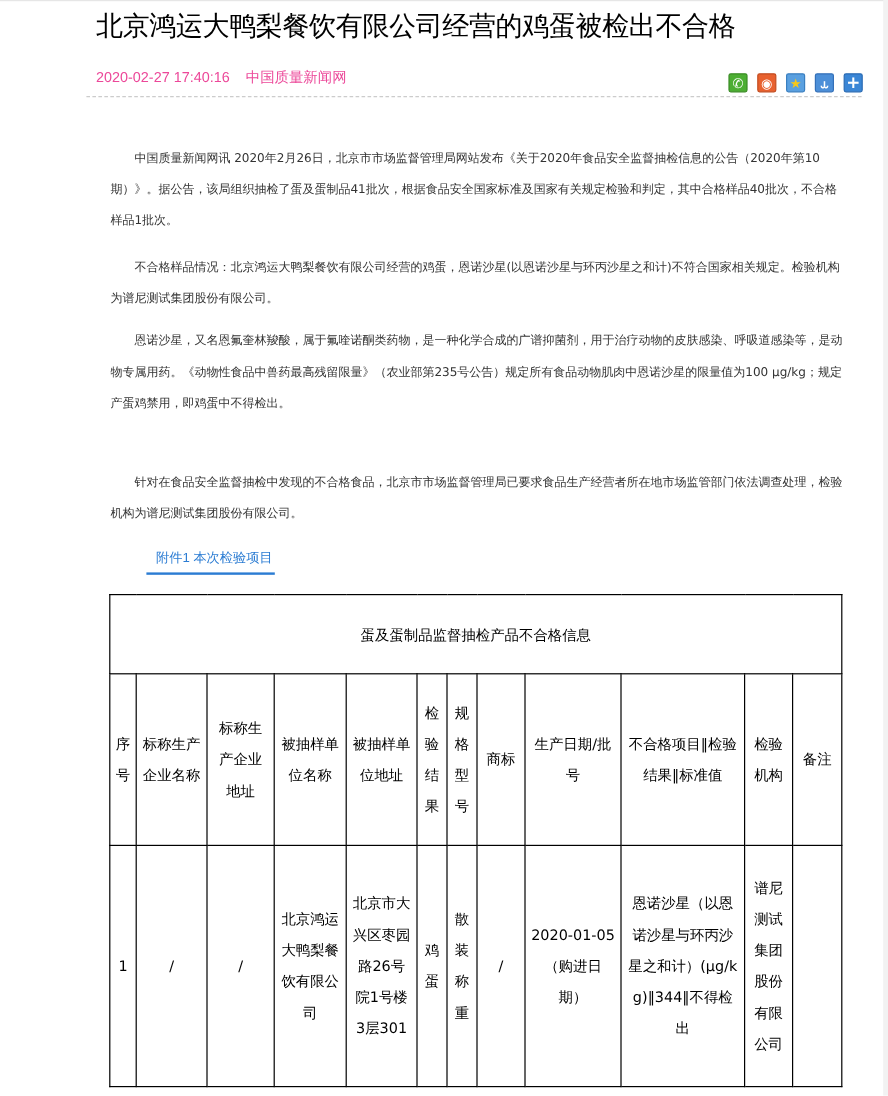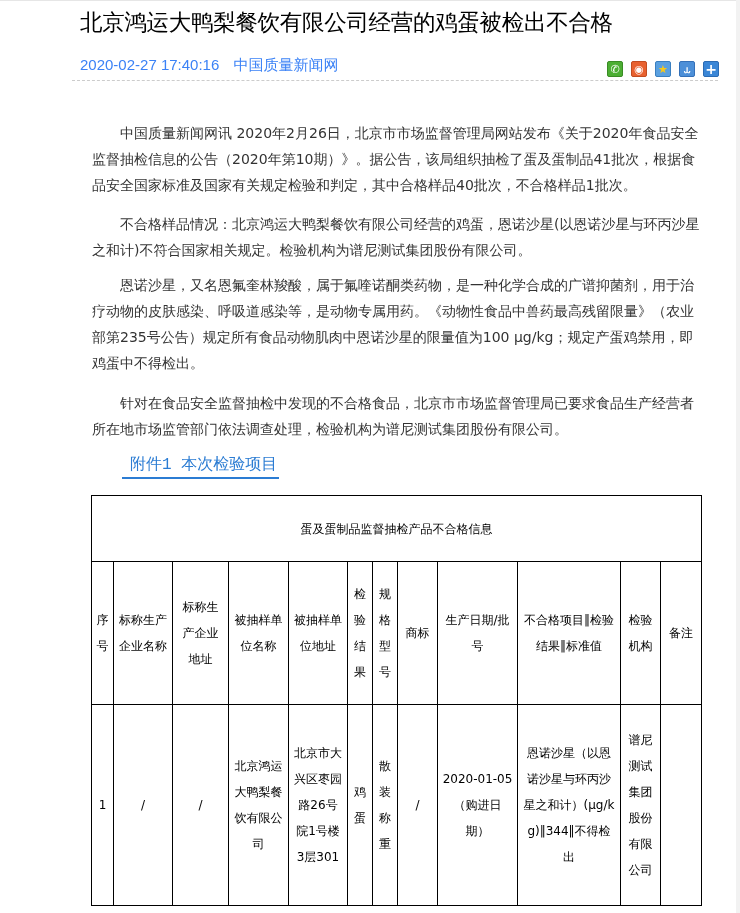--- a/index.html
+++ b/index.html
@@ -12,21 +12,21 @@
   .top-line { position: absolute; left: 0; top: 0; width: 740px; height: 3px; border-top: 1px solid #e6e6e6; }
   .right-strip { position: absolute; left: 736px; top: 0; width: 4px; height: 913px; background: #f2f2f2; }
 
   .title {
     position: absolute; left: 80px; top: 6px; width: 640px;
     font-family: "DejaVu Sans", sans-serif; font-weight: normal;
     font-size: 22.5px; line-height: 32px; color: #000000; letter-spacing: -0.3px;
     white-space: nowrap;
   }
   .meta {
-    position: absolute; left: 80px; top: 56px; font-size: 15px; color: #3b82f6;
+    position: absolute; left: 80px; top: 56px; font-size: 12px; color: #ec4899;
     font-family: "Liberation Sans", sans-serif; white-space: nowrap;
   }
   .meta .source { margin-left: 10px; }
   .share {
     position: absolute; left: 607px; top: 61px; height: 16px; display: flex; gap: 8px;
   }
   .share .ic {
     width: 16px; height: 16px; border-radius: 2px; box-sizing: border-box;
     display: flex; align-items: center; justify-content: center;
     font-size: 11px; font-weight: bold; color: #fff; line-height: 1;
@@ -35,33 +35,33 @@
   .ic-weibo { background: #e8612f; border: 1px solid #c24c20; }
   .ic-qzone { background: #5aa0e0; border: 1px solid #3a7fc0; color: #f7c81a !important; }
   .ic-tqq { background: #4c8fd8; border: 1px solid #3470b8; }
   .ic-more { background: #3a86d6; border: 1px solid #2b6bb3; font-size: 14px !important; }
   .dash {
     position: absolute; left: 72px; top: 80px; width: 646px; border-top: 1px dashed #cccccc;
   }
 
   .body-text {
     position: absolute; left: 92px; width: 612px;
-    font-size: 14px; line-height: 26px; color: #333333;
+    font-size: 10px; line-height: 26px; color: #333333;
     font-family: "DejaVu Sans", sans-serif;
   }
   .body-text p { margin: 0; text-indent: 2em; }
   .p1 { top: 120px; }
   .p2 { top: 211px; }
   .p3 { top: 272px; }
   .p4 { top: 390px; }
 
   .attach {
-    position: absolute; left: 122px; top: 455px; font-size: 16px; color: #2b7cd3;
+    position: absolute; left: 122px; top: 455px; font-size: 11px; color: #2b7cd3;
     text-decoration: none; padding: 0 2px 2px 8px; border-bottom: 2px solid #2b7cd3;
-    font-family: Liberation Mono, monospace; line-height: 20px;
+    font-family: Liberation Sans, sans-serif; line-height: 20px;
   }
 
   table.defects {
     position: absolute; left: 91px; top: 495px; width: 610px;
     border-collapse: collapse; table-layout: fixed;
     font-size: 12px; color: #000; font-family: "DejaVu Sans", sans-serif; border-radius: 21px;
   }
   table.defects td {
     border: 1.5px solid #000; text-align: center; vertical-align: middle;
     padding: 0 4px; line-height: 26px; word-break: break-all;

